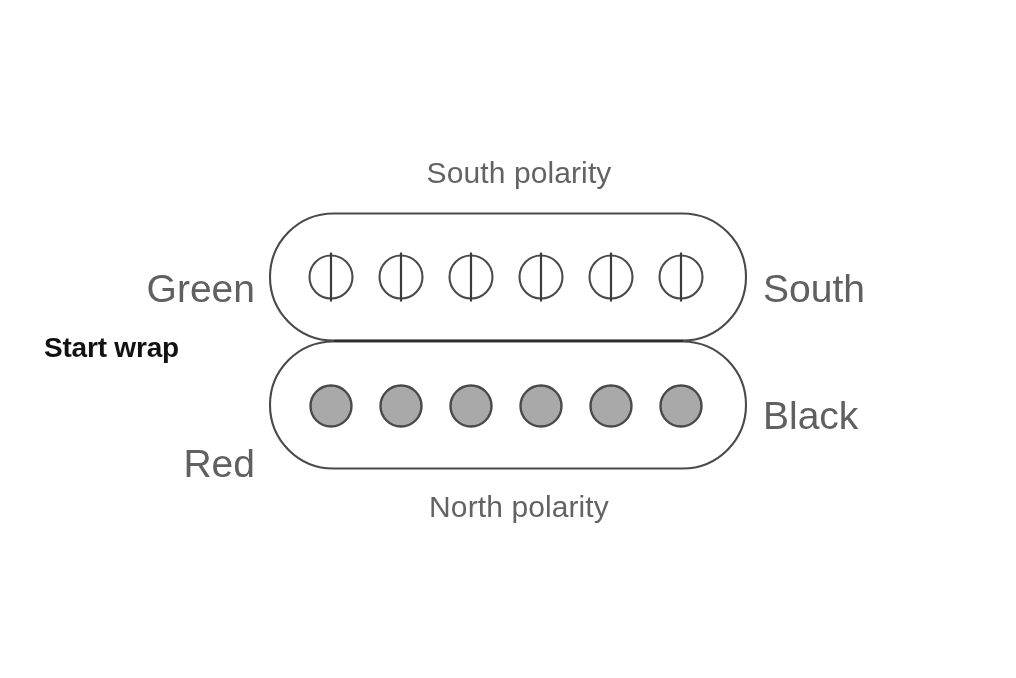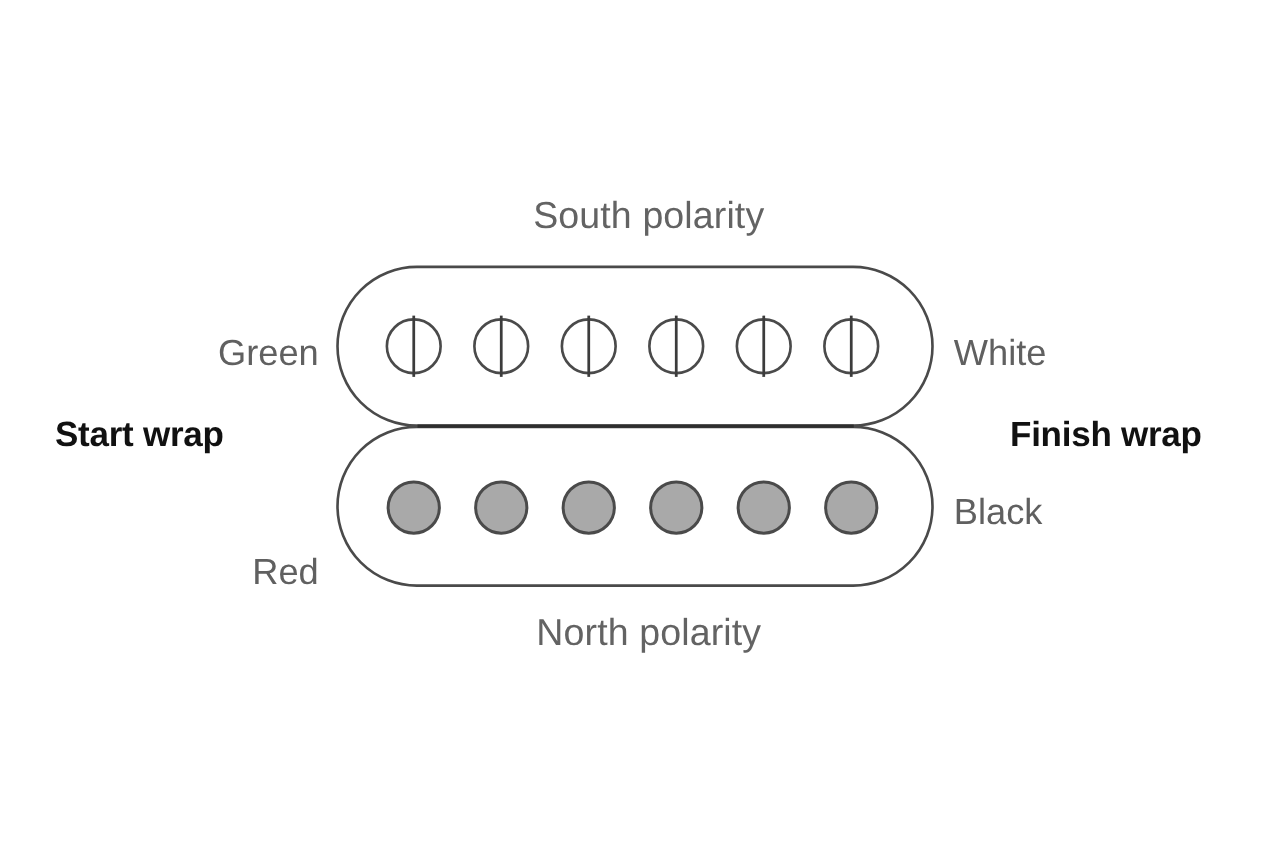--- a/index.html
+++ b/index.html
@@ -43,21 +43,21 @@
     font-weight: 400;
   }
 
   .lbl-polarity {
     font-size: 30px;
     letter-spacing: 0.1px;
     color: #636363;
   }
 
   .lbl-wire {
-    font-size: 29px;
+    font-size: 39px;
     color: #606060;
   }
 
   .lbl-wrap {
     font-size: 28px;
     font-weight: 700;
     color: #111111;
     letter-spacing: -0.2px;
   }
 
@@ -143,23 +143,22 @@
 
     <line x1="323" y1="340.9" x2="672" y2="340.9" stroke="#2e2e2e" stroke-width="2.4"></line>
   </svg>
 
   <div class="lbl lbl-polarity" id="label-south-polarity">South polarity</div>
 
   <div class="lbl lbl-polarity" id="label-north-polarity">North polarity</div>
 
   <div class="lbl lbl-wire" id="label-green">Green</div>
 
-  <div class="lbl lbl-wire" id="label-white">White</div>
+  <div class="lbl lbl-wire" id="label-white">South</div>
 
   <div class="lbl lbl-wire" id="label-red">Red</div>
 
   <div class="lbl lbl-wire" id="label-black">Black</div>
 
   <div class="lbl lbl-wrap" id="label-start-wrap">Start wrap</div>
 
-  <div class="lbl lbl-wrap" id="label-finish-wrap">Finish wrap</div>
 
 </div>
 
 </body></html>

